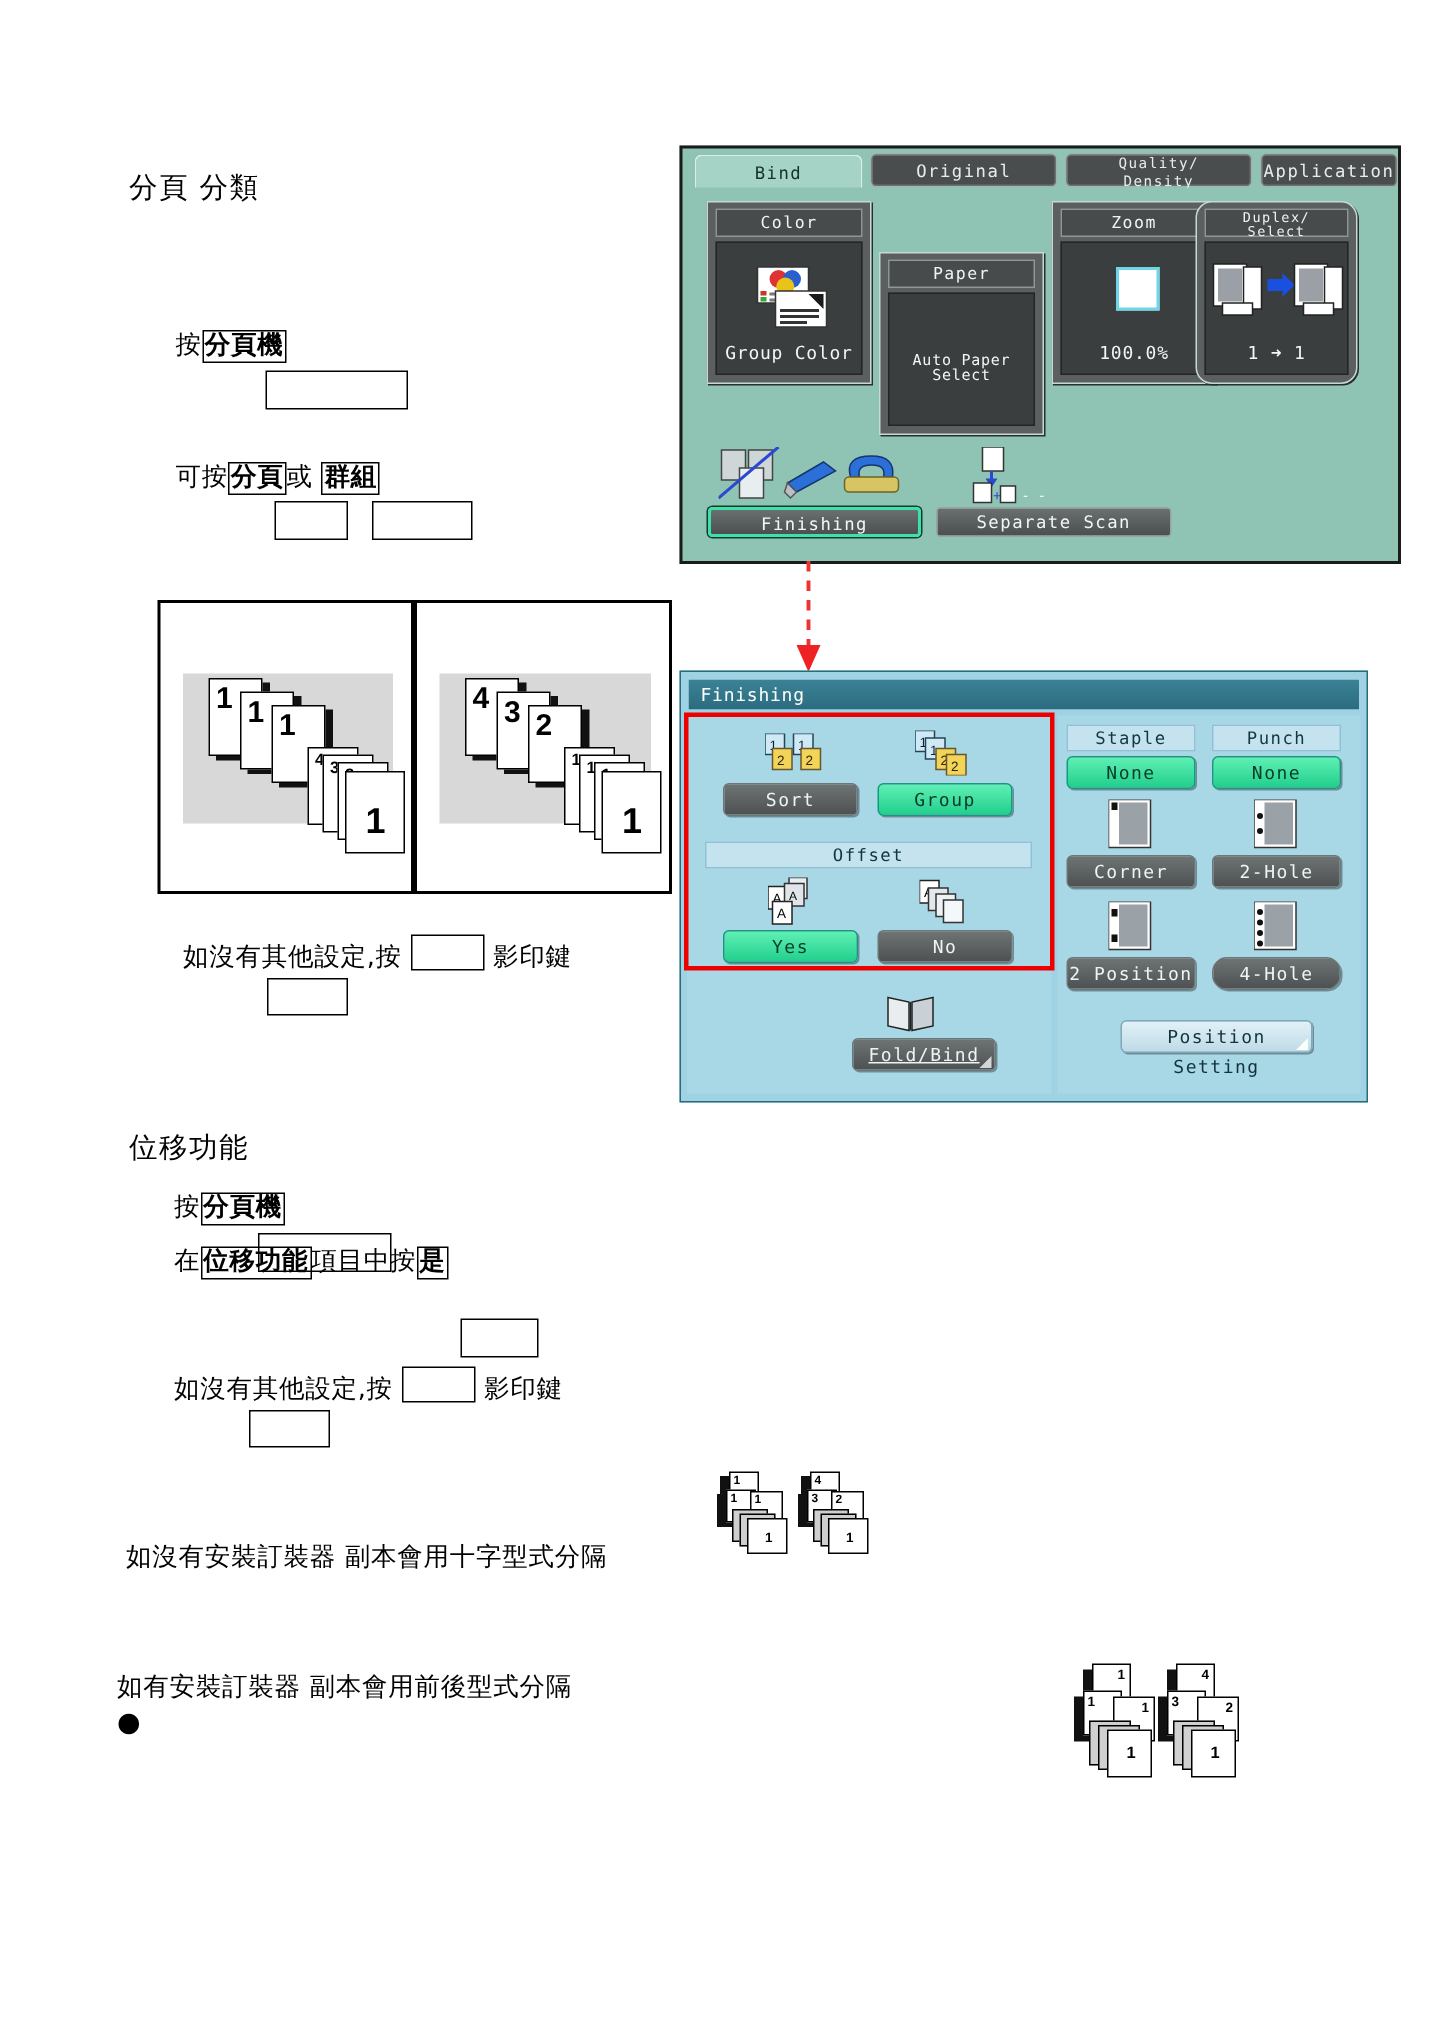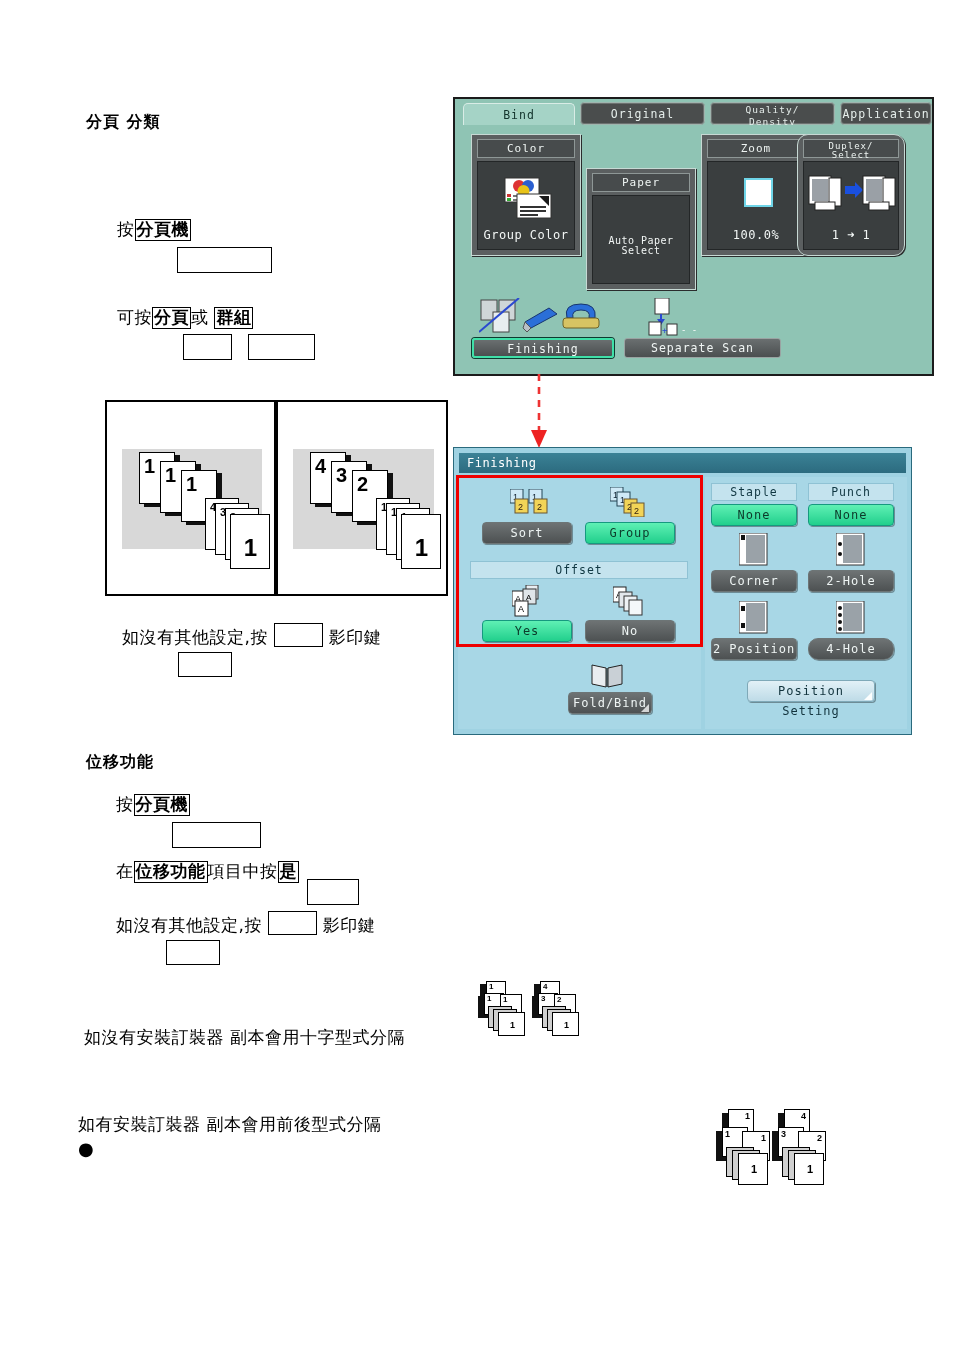--- a/index.html
+++ b/index.html
@@ -4,21 +4,21 @@
 <style>
   html,body{margin:0;padding:0;}
   body{
     width:954px;height:1350px;background:#ffffff;position:relative;
     font-family:"DejaVu Sans","Liberation Sans",sans-serif;
     overflow:hidden;
   }
   
   .abs{position:absolute;}
   .cjk{font-family:"DejaVu Sans","Liberation Sans",sans-serif;color:#000;}
-  .h1{font-size:16px;font-weight:bold;letter-spacing:1px;}
+  .h1{font-size:19px;font-weight:normal;letter-spacing:1px;}
   .body-t{font-size:17px;letter-spacing:.5px;}
   .boxed{border:1.6px solid #000;padding:0px 1px;display:inline-block;font-weight:bold;line-height:1.15;}
   .blankbox{border:1.6px solid #000;display:inline-block;background:#fff;}
 
   
   .lcd{
     position:absolute;
     font-family:"DejaVu Sans Mono","Liberation Mono",monospace;
     -webkit-font-smoothing:none;
   }
@@ -216,21 +216,21 @@
 </div>
 <div class="abs blankbox" style="left:178px;top:652px;width:52px;height:23px;"></div>
 
 <div class="abs cjk h1" style="left:86px;top:752px;">位移功能</div>
 
 <div class="abs cjk body-t" style="left:116px;top:793px;">
   <span>按</span><span class="boxed">分頁機</span>
 </div>
 <div class="abs blankbox" style="left:172px;top:822px;width:87px;height:24px;"></div>
 
-<div class="abs cjk body-t" style="left:116px;top:860px;">
+<div class="abs cjk body-t" style="left:116px;top:829px;">
   <span>在</span><span class="boxed">位移功能</span><span>項目中按</span><span class="boxed">是</span>
 </div>
 <div class="abs blankbox" style="left:307px;top:879px;width:50px;height:24px;"></div>
 
 <div class="abs cjk body-t" style="left:116px;top:911px;">
   <span>如沒有其他設定,按</span>
   <span class="blankbox" style="width:47px;height:22px;vertical-align:-4px;"></span>
   <span>影印鍵</span>
 </div>
 <div class="abs blankbox" style="left:166px;top:940px;width:52px;height:23px;"></div>
@@ -474,21 +474,21 @@
       </svg>
 
       <div class="fbtn green" style="left:24px;top:143px;width:90px;">Yes</div>
       <div class="fbtn" style="left:127px;top:143px;width:90px;">No</div>
 
       <svg width="34" height="28" style="position:absolute;left:132px;top:184px;" viewBox="0 0 34 28">
         <path d="M2 4 L16 7 L16 26 L2 23 Z" fill="#e9edf0" stroke="#222"></path>
         <path d="M32 4 L18 7 L18 26 L32 23 Z" fill="#c9d0d6" stroke="#222"></path>
         <line x1="17" y1="7" x2="17" y2="26" stroke="#222"></line>
       </svg>
-      <div class="fbtn" style="left:110px;top:215px;width:84px;">
+      <div class="fbtn" style="left:110px;top:215px;width:96px;text-decoration:underline;">
         <span>Fold/Bind</span>
         <span class="tri"></span>
       </div>
     </div>
 
     <div class="fin-right scan-lines">
       <div class="seclabel" style="left:6px;top:6px;width:86px;">Staple</div>
       <div class="seclabel" style="left:103px;top:6px;width:86px;">Punch</div>
 
       <div class="fbtn green" style="left:6px;top:27px;width:86px;">None</div>

